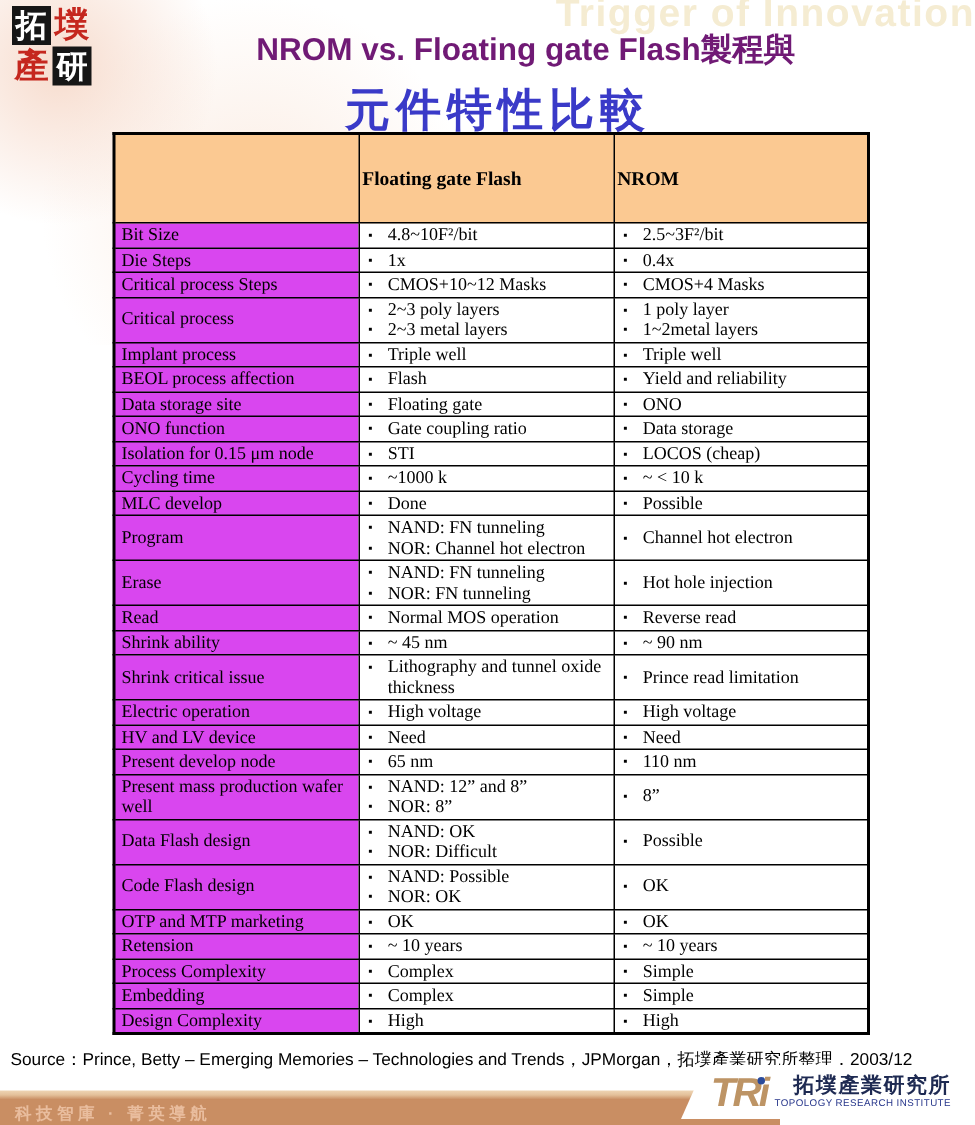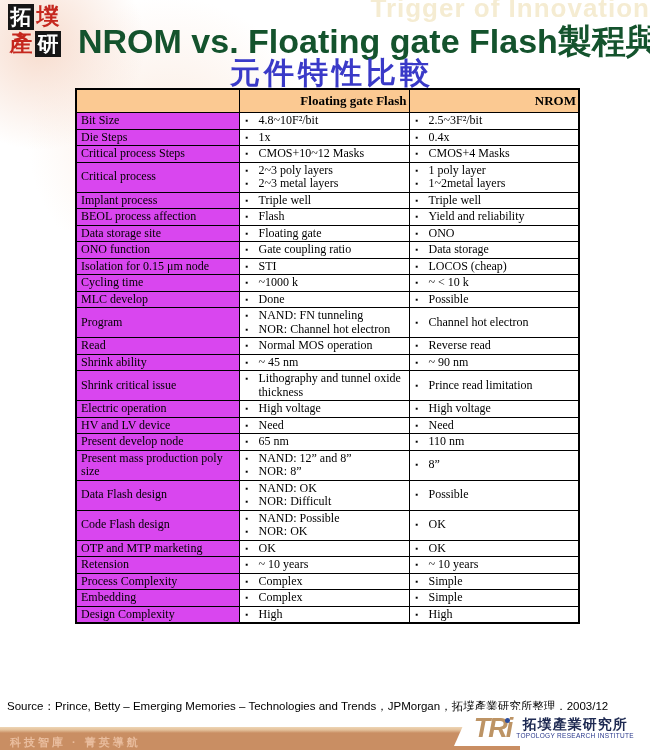--- a/index.html
+++ b/index.html
@@ -17,30 +17,30 @@
     font-weight:bold;font-size:26px;letter-spacing:1px;color:#f5ecd2;}
 
   .seal{position:absolute;left:8px;top:4px;display:grid;
     grid-template-columns:26px 26px;grid-template-rows:26px 26px;gap:1px;}
   .seal .cell{width:26px;height:26px;line-height:26px;text-align:center;
     font-family:"Liberation Serif",serif;font-weight:bold;font-size:21px;}
   .seal .dark{background:#161616;color:#fff;}
   .seal .red{color:#c5271e;background:transparent;font-size:23px;}
 
   .title1{position:absolute;top:19px;left:78px;width:545px;text-align:center;
-    font-weight:bold;font-size:34px;color:#14532d;white-space:nowrap;}
+    font-weight:bold;font-size:21px;color:#701a75;white-space:nowrap;}
   .title2{position:absolute;top:53px;left:7px;width:650px;text-align:center;
     font-family:"Liberation Serif",serif;font-weight:bold;font-size:30px;color:#3a3ac8;letter-spacing:4px;}
 
   table.cmp{position:absolute;left:75px;top:88px;width:503px;
     border-collapse:collapse;table-layout:fixed;
     font-family:"Liberation Serif",serif;font-size:12px;color:#000;
     border:2px solid #000;}
   table.cmp th{background:#fbc992;border:1px solid #000;
-    font-size:13px;font-weight:bold;text-align:right;padding:3px 2px;}
+    font-size:13px;font-weight:bold;text-align:left;padding:21px 2px;}
   table.cmp td{border:1px solid #000;vertical-align:middle;line-height:13.5px;}
   td.label{background:#d946ef;padding:1px 2px 1px 4px;}
   td.val{background:#fff;padding:1px 2px 1px 6px;}
   .bi{display:flex;align-items:flex-start;}
   .blt{flex:none;width:13px;font-size:8px;line-height:13.5px;}
   .bt{flex:1;}
 
   .source{position:absolute;top:699px;left:7px;width:640px;font-size:11.5px;color:#000;white-space:nowrap;}
 
   .footer-bar{position:absolute;left:0;top:727px;width:520px;height:23px;
@@ -48,21 +48,21 @@
   .slogan{position:absolute;left:10px;top:8px;font-weight:bold;font-size:11px;
     color:#e9bd9e;letter-spacing:3px;}
 
   .footer-logo{position:absolute;top:710px;right:0;width:196px;height:36px;background:#fff;
     clip-path:polygon(16px 0,100% 0,100% 100%,0 100%);
     display:flex;align-items:center;justify-content:flex-end;gap:5px;padding-right:16px;box-sizing:border-box;z-index:5;}
   .tri-word{position:relative;font-weight:bold;font-size:27px;color:#bd9465;
     letter-spacing:-2px;line-height:27px;font-style:italic;}
   .tri-word::after{content:'';position:absolute;right:1px;top:3px;width:5px;height:5px;
     border-radius:50%;background:#2b4b9b;}
-  .logo-txt{display:flex;flex-direction:column;align-items:center;}
+  .logo-txt{display:flex;flex-direction:column;align-items:flex-end;}
   .logo-cn{font-family:"Liberation Serif",serif;font-weight:bold;font-size:14px;
     color:#1e2a52;letter-spacing:1px;line-height:15px;}
   .logo-en{font-size:6.5px;color:#27368b;letter-spacing:.3px;line-height:8px;}
 </style>
 </head>
 <body>
 
 <div class="slide">
   <div class="corner-bg"></div>
 
@@ -278,20 +278,39 @@
             </div>
           </td>
           <td class="val">
             <div class="bi">
               <span class="blt">▪</span>
               <span class="bt">Channel hot electron</span>
             </div>
           </td>
         </tr>
         <tr>
+          <td class="label">Erase</td>
+          <td class="val">
+            <div class="bi">
+              <span class="blt">▪</span>
+              <span class="bt">NAND: FN tunneling</span>
+            </div>
+            <div class="bi">
+              <span class="blt">▪</span>
+              <span class="bt">NOR: FN tunneling</span>
+            </div>
+          </td>
+          <td class="val">
+            <div class="bi">
+              <span class="blt">▪</span>
+              <span class="bt">Hot hole injection</span>
+            </div>
+          </td>
+        </tr>
+        <tr>
           <td class="label">Read</td>
           <td class="val">
             <div class="bi">
               <span class="blt">▪</span>
               <span class="bt">Normal MOS operation</span>
             </div>
           </td>
           <td class="val">
             <div class="bi">
               <span class="blt">▪</span>
@@ -368,21 +387,21 @@
             </div>
           </td>
           <td class="val">
             <div class="bi">
               <span class="blt">▪</span>
               <span class="bt">110 nm</span>
             </div>
           </td>
         </tr>
         <tr>
-          <td class="label">Present mass production poly size</td>
+          <td class="label">Present mass production wafer well</td>
           <td class="val">
             <div class="bi">
               <span class="blt">▪</span>
               <span class="bt">NAND: 12” and 8”</span>
             </div>
             <div class="bi">
               <span class="blt">▪</span>
               <span class="bt">NOR: 8”</span>
             </div>
           </td>

